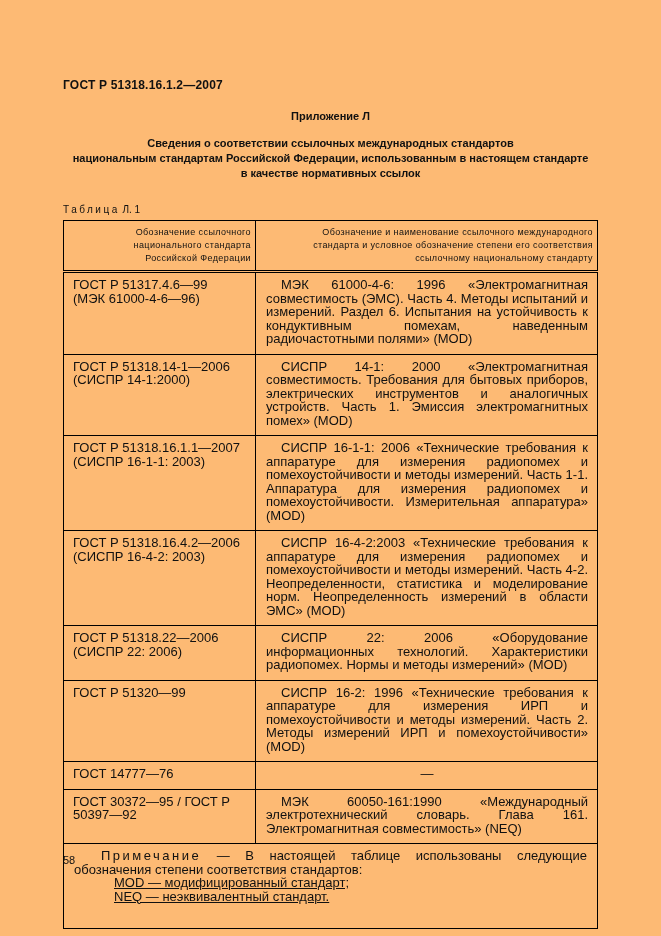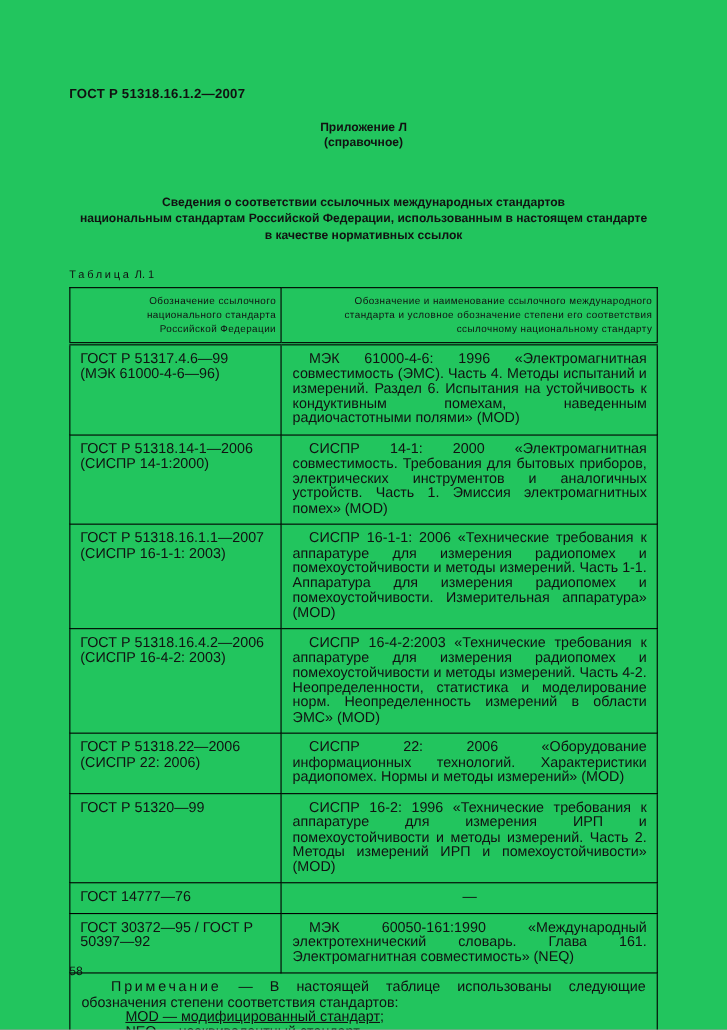--- a/index.html
+++ b/index.html
@@ -2,39 +2,39 @@
 <html><head>
 <meta charset="utf-8">
 <style>
   * { box-sizing: border-box; }
   html, body { margin: 0; padding: 0; background: #9a9a9a; }
   .page {
     position: relative;
     width: 661px;
     height: 936px;
     margin: 0 auto;
-    background: #22c55e;
+    background: #fdba74;
     color: #111;
     font-family: "Liberation Sans", sans-serif;
     padding: 78px 63px 0 63px;
   }
   .doc-code {
     font-size: 12px;
     font-weight: bold;
     letter-spacing: 0.2px;
   }
   .appendix {
     margin-top: 17px;
     text-align: center;
     font-weight: bold;
     font-size: 11px;
     line-height: 14px;
   }
   .doc-title {
-    margin-top: 40px;
+    margin-top: 13px;
     text-align: center;
     font-weight: bold;
     font-size: 11px;
     line-height: 15px;
   }
   .table-caption {
     margin-top: 23px;
     font-size: 10px;
   }
   .table-caption .spaced { letter-spacing: 2.5px; }
@@ -80,34 +80,33 @@
     padding: 5px 10px 25px 10px;
     font-size: 10.5px;
     line-height: 14px;
   }
   .note-par { text-indent: 27px; text-align: justify; }
   .note-label { letter-spacing: 2.5px; }
   .note-item { padding-left: 40px; text-decoration: underline; }
   .page-number {
     position: absolute;
     left: 63px;
-    top: 877px;
+    top: 854px;
     font-size: 11px;
   }
 </style>
 </head>
 <body>
 
 <div class="page">
 
   <div class="doc-code">ГОСТ Р 51318.16.1.2—2007</div>
 
   <div class="appendix">
     <div>Приложение Л</div>
-    <div>(справочное)</div>
   </div>
 
   <div class="doc-title">
     <div>Сведения о соответствии ссылочных международных стандартов</div>
     <div>национальным стандартам Российской Федерации, использованным в настоящем стандарте</div>
     <div>в качестве нормативных ссылок</div>
   </div>
 
   <div class="table-caption">
     <span class="spaced">Таблица</span>

